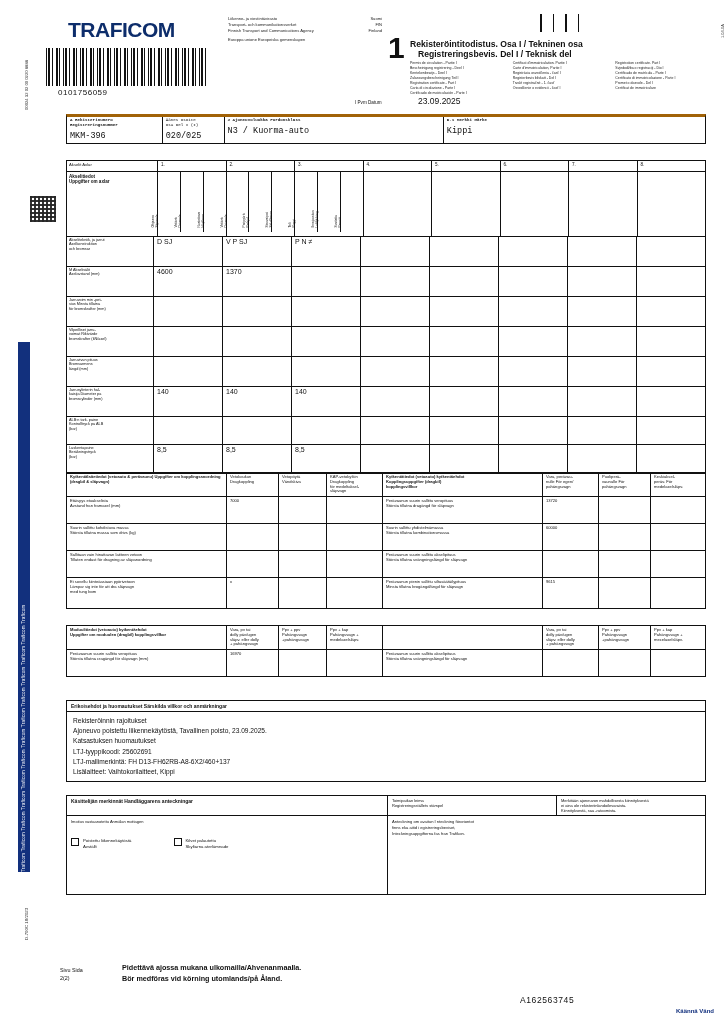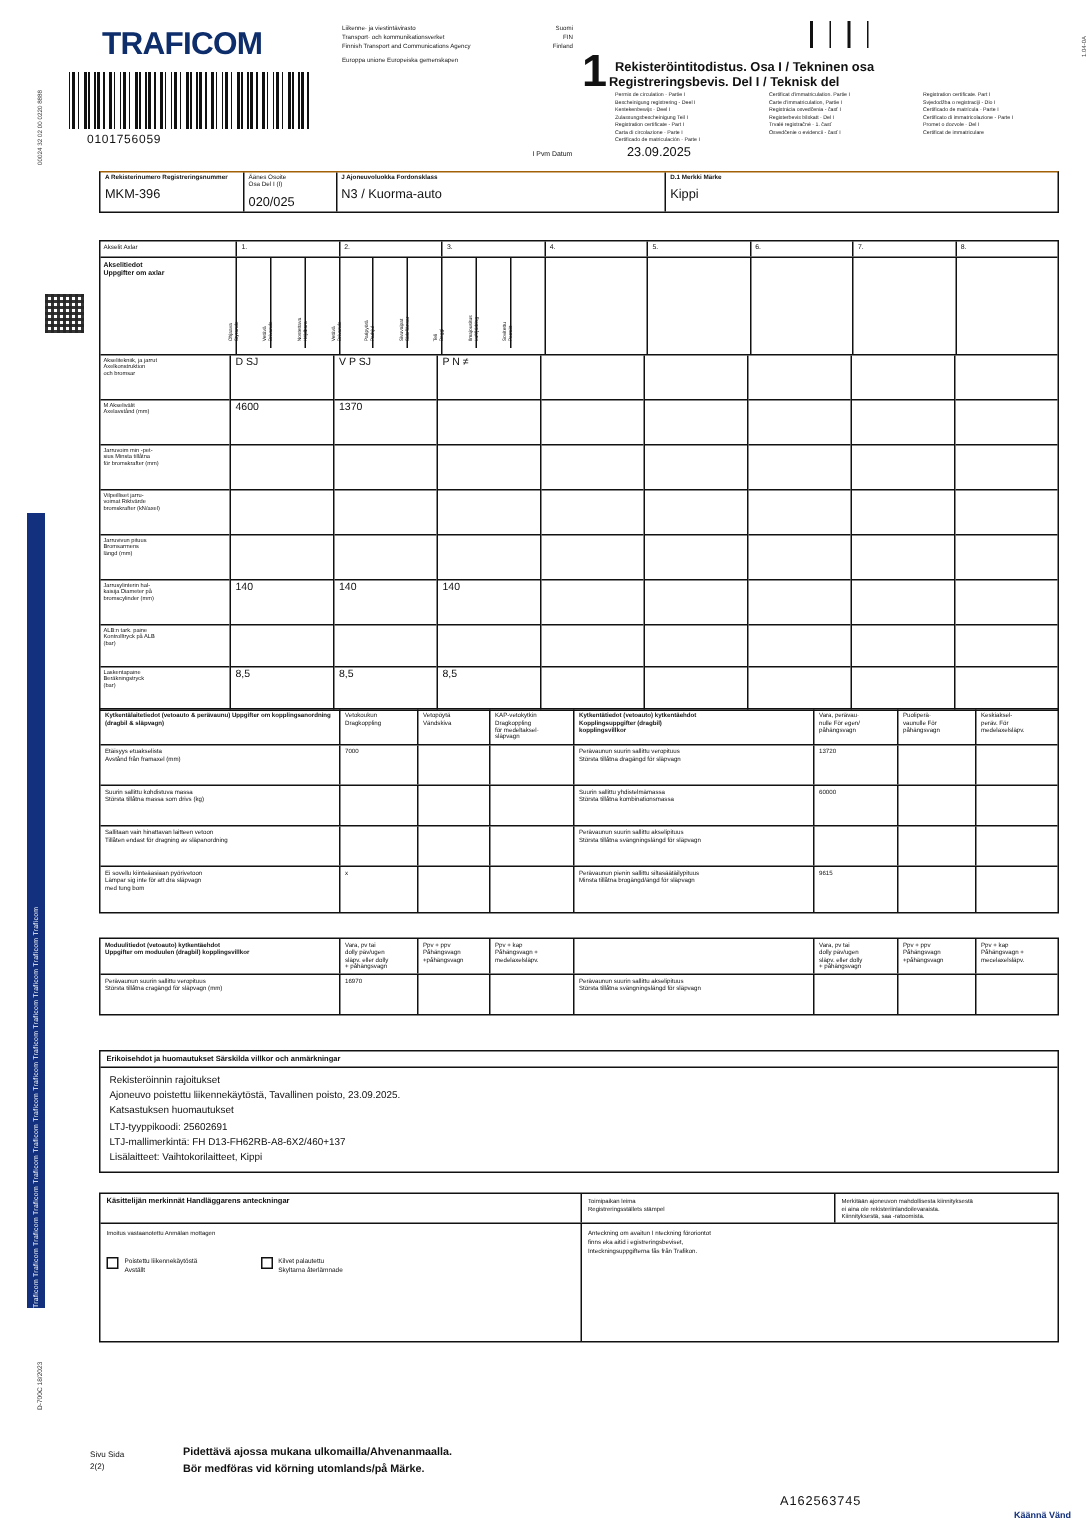--- a/index.html
+++ b/index.html
@@ -25,21 +25,21 @@
   }
   .agency{position:absolute;left:228px;top:16px;width:150px;}
   .agency div{font-size:4.1px;line-height:1.45;color:#222;}
 
   .titleblock{position:absolute;left:388px;top:14px;width:330px;}
   .bigone{
     position:absolute;left:0;top:22px;font-size:30px;font-weight:bold;
     line-height:0.8;color:#111;
   }
   .ttl1{position:absolute;left:22px;top:25px;font-size:8.6px;font-weight:bold;}
-  .ttl2{position:absolute;left:18px;top:35px;font-size:8.6px;font-weight:bold;}
+  .ttl2{position:absolute;left:30px;top:35px;font-size:8.6px;font-weight:bold;}
   .bars{position:absolute;left:152px;top:0px;}
   .bars span{display:inline-block;width:1.6px;height:18px;background:#111;margin-right:11px;}
   .rightcode{
     position:absolute;right:-2px;top:10px;font-size:4px;color:#444;
     transform:rotate(-90deg);transform-origin:right top;
   }
 
   .cols3{position:absolute;left:22px;top:47px;width:308px;display:flex;}
   .cols3 > div{width:33.33%;padding-right:4px;}
   .cols3 p{margin:0;font-size:3.5px;line-height:1.45;color:#222;}
@@ -74,21 +74,21 @@
     letter-spacing:.2px;
   }
   .botcode{
     position:absolute;left:24px;top:940px;font-size:4.4px;color:#333;
     transform:rotate(-90deg);transform-origin:left top;white-space:nowrap;
   }
 
   
   .frame{position:absolute;left:66px;top:114px;width:640px;}
   .row{display:flex;border:1px solid #111;border-top:none;}
-  .row.first{border-top:1px solid #a16207;}
+  .row.first{border-top:3px solid #a16207;font-family:Liberation Mono, monospace;}
   .cell{border-right:1px solid #111;padding:1px 3px 2px 3px;position:relative;box-sizing:border-box;}
   .cell:last-child{border-right:none;}
   .lab{font-size:4.2px;font-weight:bold;line-height:1.15;}
   .lab2{font-size:4.2px;line-height:1.15;font-weight:normal;}
   .val{font-size:8.5px;padding-top:3px;}
 
   
   .idrow .c1{width:96px;}
   .idrow .c2{width:62px;}
   .idrow .c3{width:220px;}
@@ -611,18 +611,18 @@
 Inteckningsuppgifterna fås från Trafikon.</div>
     </div>
   </div>
 
   <div class="footL">
     <div>Sivu  Sida</div>
     <div>2(2)</div>
   </div>
   <div class="footC">
     <div>Pidettävä ajossa mukana ulkomailla/Ahvenanmaalla.</div>
-    <div>Bör medföras vid körning utomlands/på Märke.</div>
+    <div>Bör medföras vid körning utomlands/på Åland.</div>
   </div>
   <div class="serial">A162563745</div>
   <div class="kaanna">Käännä  Vänd</div>
 
 </div>
 
 </body></html>

